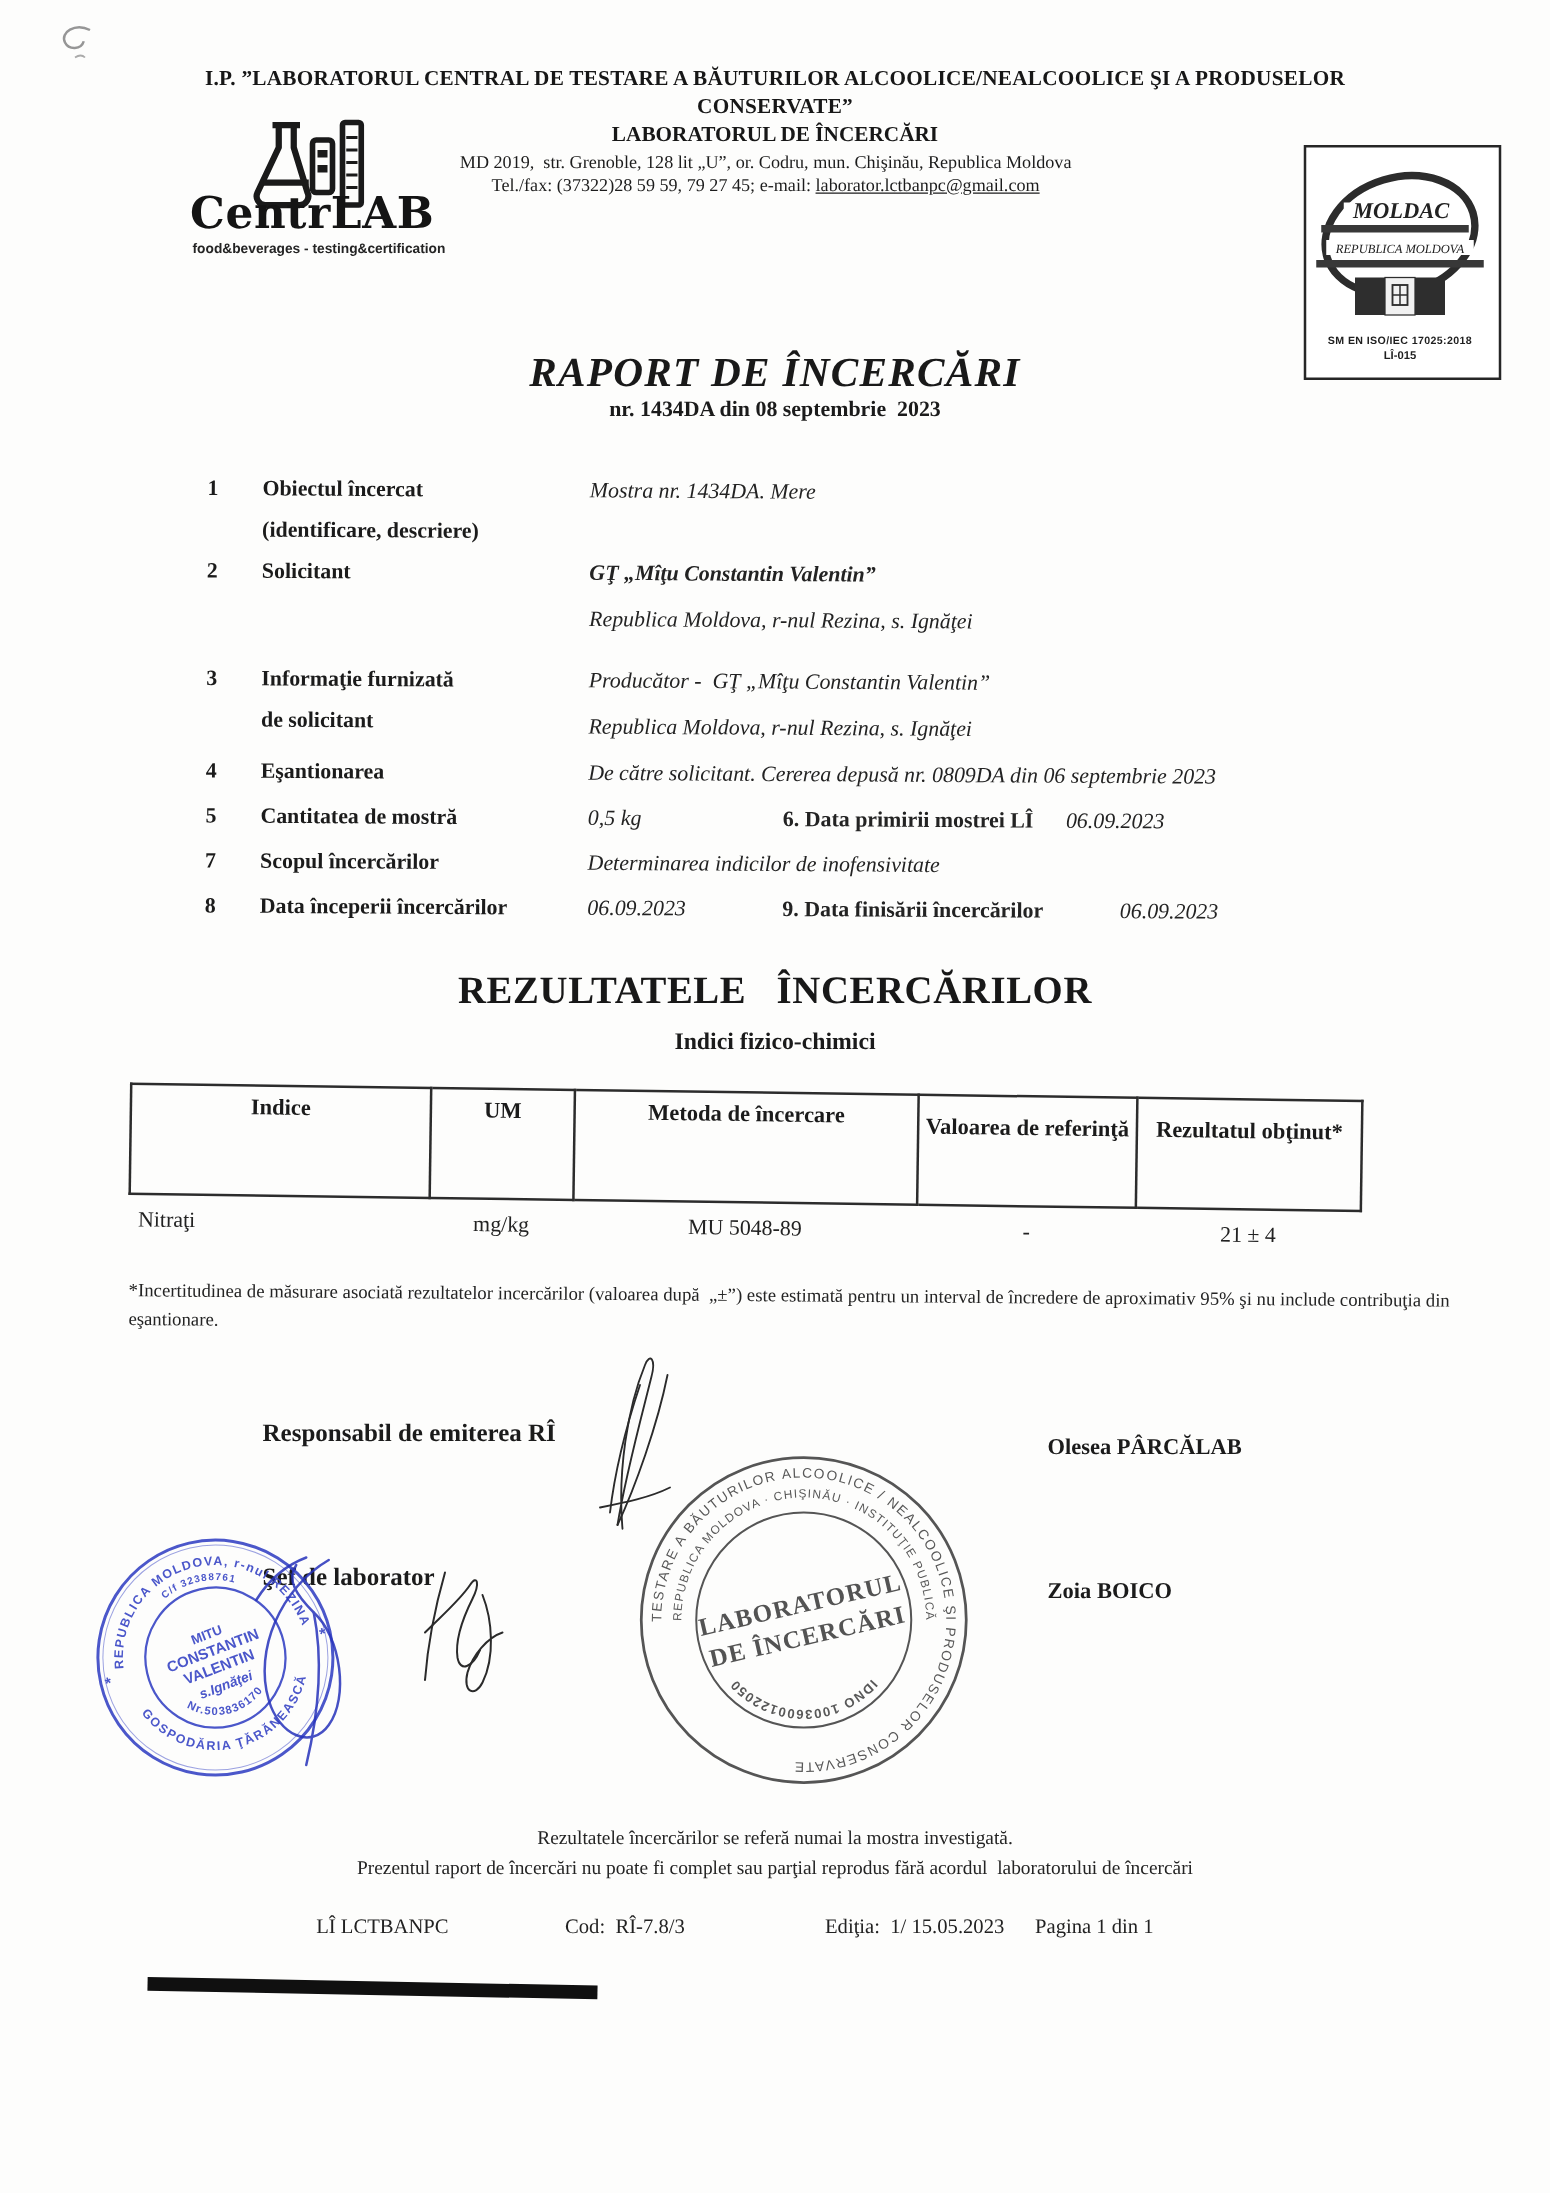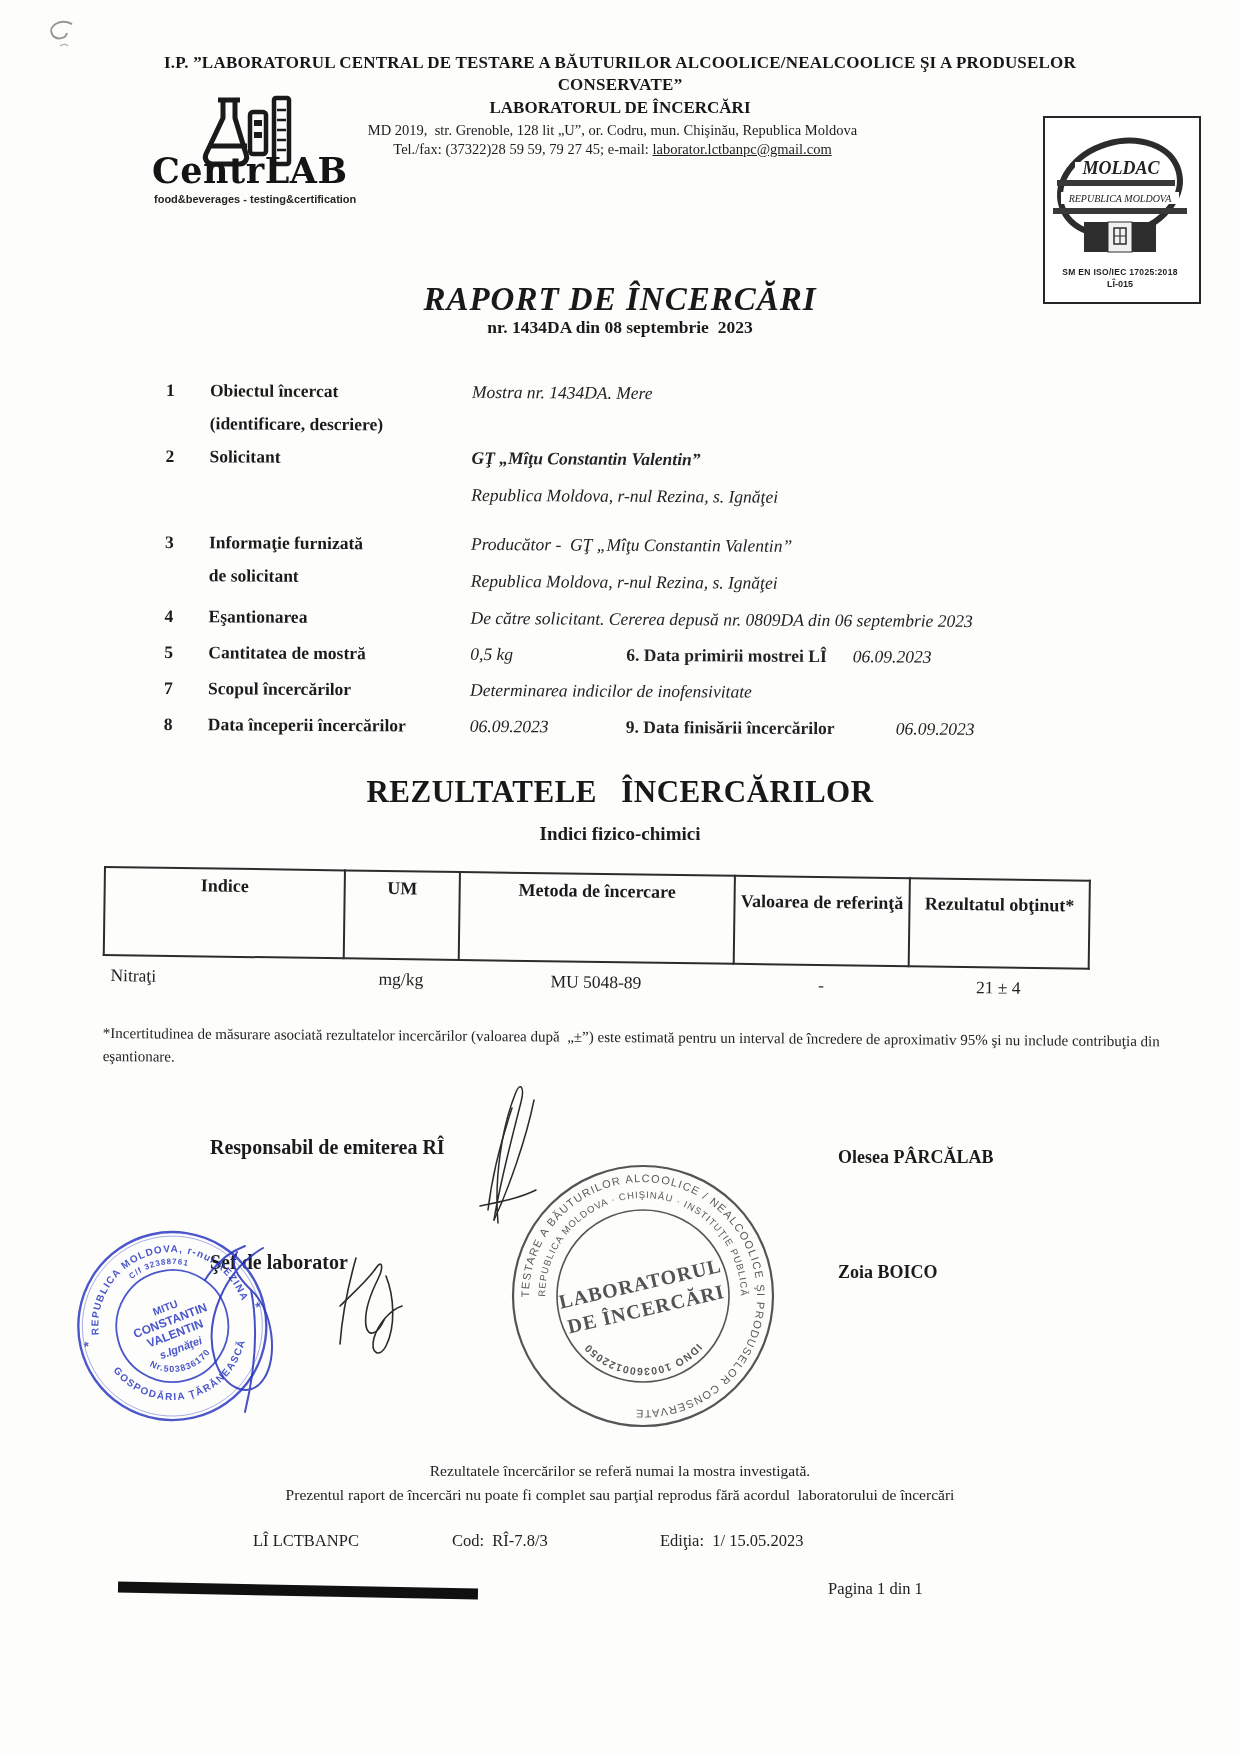--- a/index.html
+++ b/index.html
@@ -63,21 +63,21 @@
   .sig2l{left:210px;top:1251px;} .sig2n{left:838px;top:1262px;text-align:right;}
   .ink{pointer-events:none;}
 
   .lab-stamp{left:503px;top:1156px;opacity:.88;}
   .producer-stamp{left:58px;top:1224px;transform:rotate(-13deg);opacity:.92;}
 
   
   .footer-note1{top:1462px;font-size:15.5px;color:#242424;}
   .footer-note2{top:1486px;font-size:15.5px;color:#242424;}
   .footer-item{top:1531px;font-size:16.5px;color:#222;}
-  .f1{left:253px;} .f2{left:452px;} .f3{left:612px;margin-left:48px;} .f4{left:828px;margin-top:48px;}
+  .f1{left:253px;} .f2{left:452px;} .f3{left:612px;margin-left:48px;} .f4{left:828px;}
   .scan-bar{left:118px;top:1585px;width:360px;height:11px;background:#101010;transform:rotate(1.1deg);}
   .smudge{left:40px;top:16px;}
 </style>
 </head>
 <body>
 
 <div class="page">
 
   <svg class="abs smudge" width="46" height="36" viewBox="0 0 46 36">
     <path d="M32,8 C20,2 8,10 12,18 C15,24 25,24 27,17" stroke="#969696" stroke-width="2" fill="none"></path>

